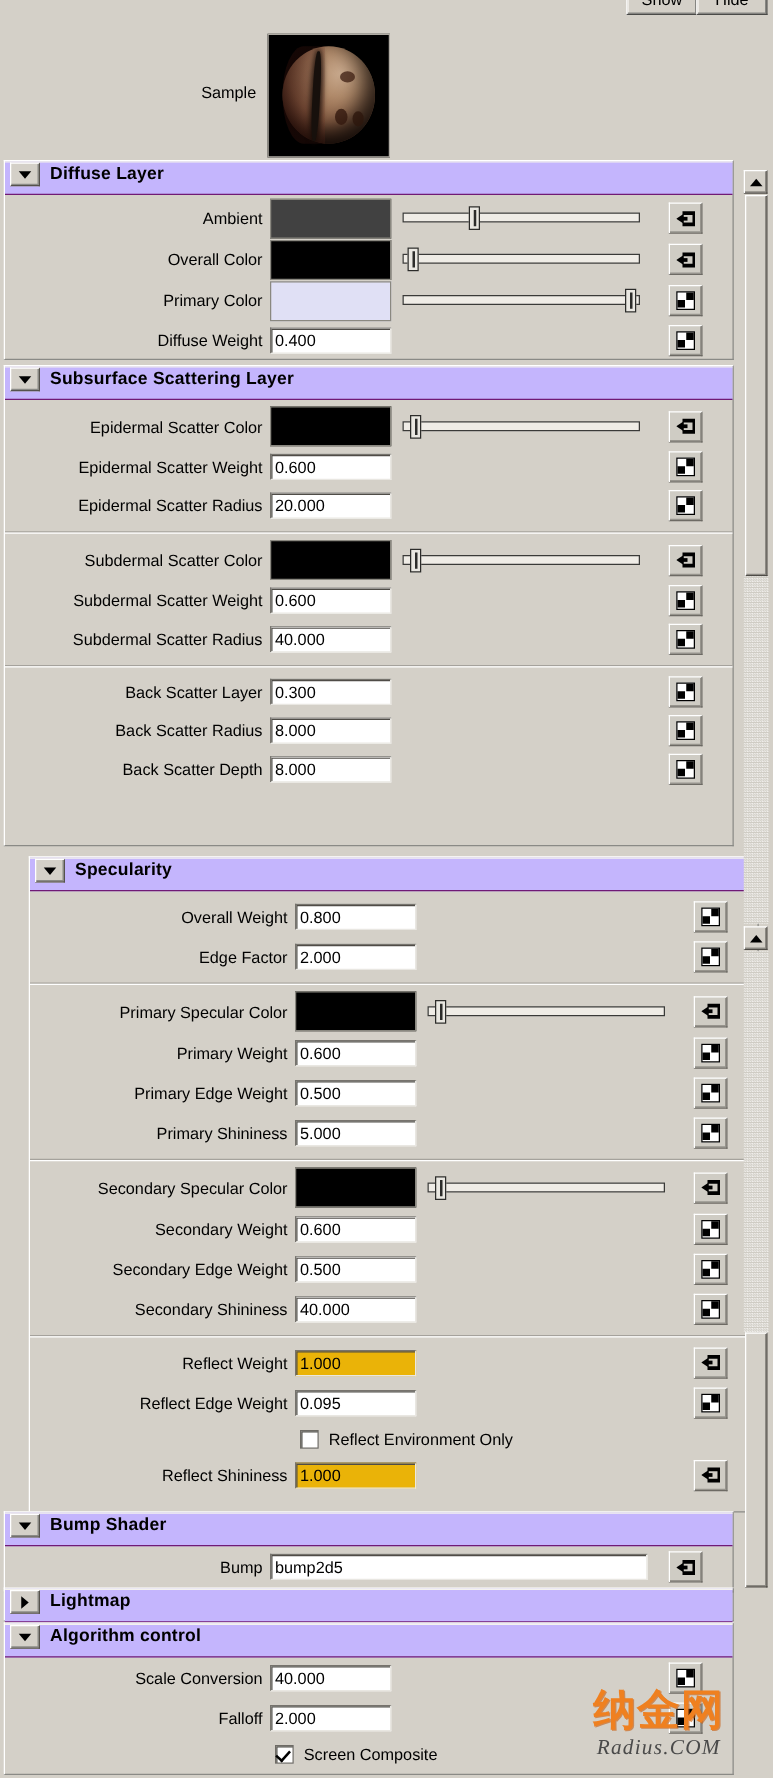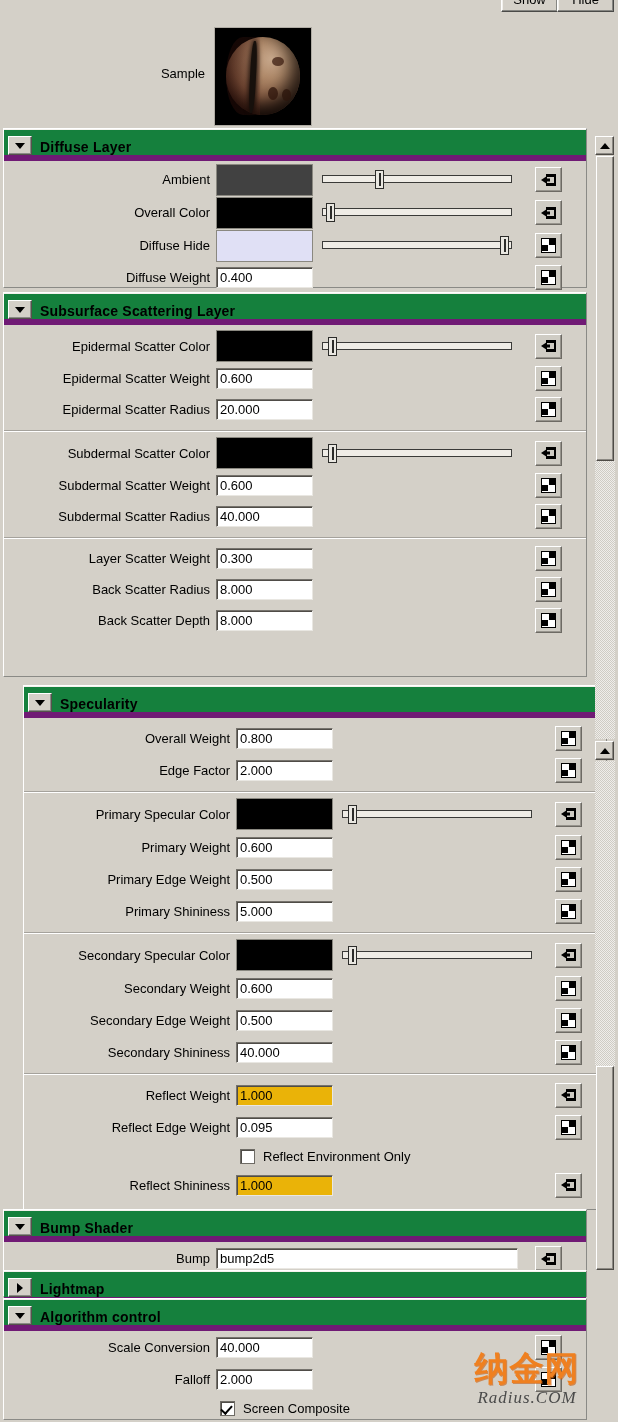--- a/index.html
+++ b/index.html
@@ -48,23 +48,23 @@
 
   
   #panel{position:absolute;left:0;top:128px;width:618px;height:1294px;}
   .frame{
     position:absolute;left:3px;width:584px;
     border:1px solid #fff;border-right-color:#8a8a86;border-bottom-color:#8a8a86;
     background:#d4d0c8;
     box-sizing:border-box;
   }
   .sec-head{
-    height:25px;display:flex;align-items:flex-end;
-    border-top:1px solid #f4f2ee;border-bottom:6px solid #701a75;
-    background:#15803d;
+    height:25px;display:flex;align-items:flex-start;
+    border-top:1px solid #f4f2ee;border-bottom:1px solid #701a75;
+    background:#c4b5fd;
   }
   .tri-btn{
     width:22px;height:17px;margin-left:4px;margin-right:8px;
     background:#d4d0c8;border:1px solid #fff;border-right-color:#55524c;border-bottom-color:#55524c;
     display:flex;align-items:center;justify-content:center;
     box-shadow: inset -1px -1px 0 #8a8a86;
   }
   .tri-down{width:0;height:0;border-left:5px solid transparent;border-right:5px solid transparent;border-top:6px solid #000;}
   .tri-right{width:0;height:0;border-top:5px solid transparent;border-bottom:5px solid transparent;border-left:6px solid #000;}
   .sec-title{font-weight:bold;font-size:14px;letter-spacing:.2px;}
@@ -218,21 +218,21 @@
         <div class="iconbtn rowtail">
           <svg width="16" height="14" viewBox="0 0 16 14">
               <path d="M5 1 H15 V13 H5 V10 H13 V4 H5 Z" fill="#000"></path>
               <path d="M0 7 L6 3 V11 Z" fill="#000"></path>
               <rect x="4" y="5.5" width="5" height="3" fill="#000"></rect>
             </svg>
         </div>
       </div>
 
       <div class="row" style="height:33px;">
-        <div class="lab">Diffuse Hide</div>
+        <div class="lab">Primary Color</div>
         <div class="swatch" style="background:#e0e0f5"></div>
         <div class="slider">
           <div class="trough"></div>
           <div class="thumb" style="left:178px"></div>
         </div>
         <div class="iconbtn rowtail">
           <span class="checker">
               <i class="a"></i>
               <i class="b"></i>
             </span>
@@ -331,21 +331,21 @@
             <span class="checker">
               <i class="a"></i>
               <i class="b"></i>
             </span>
           </div>
       </div>
     </div>
 
     <div class="grp" style="border-bottom:none;">
       <div class="row" style="height:31px;">
-        <div class="lab">Layer Scatter Weight</div>
+        <div class="lab">Back Scatter Layer</div>
         <div class="field">0.300</div>
         <div class="iconbtn rowtail">
             <span class="checker">
               <i class="a"></i>
               <i class="b"></i>
             </span>
           </div>
       </div>
       <div class="row" style="height:31px;">
         <div class="lab">Back Scatter Radius</div>

